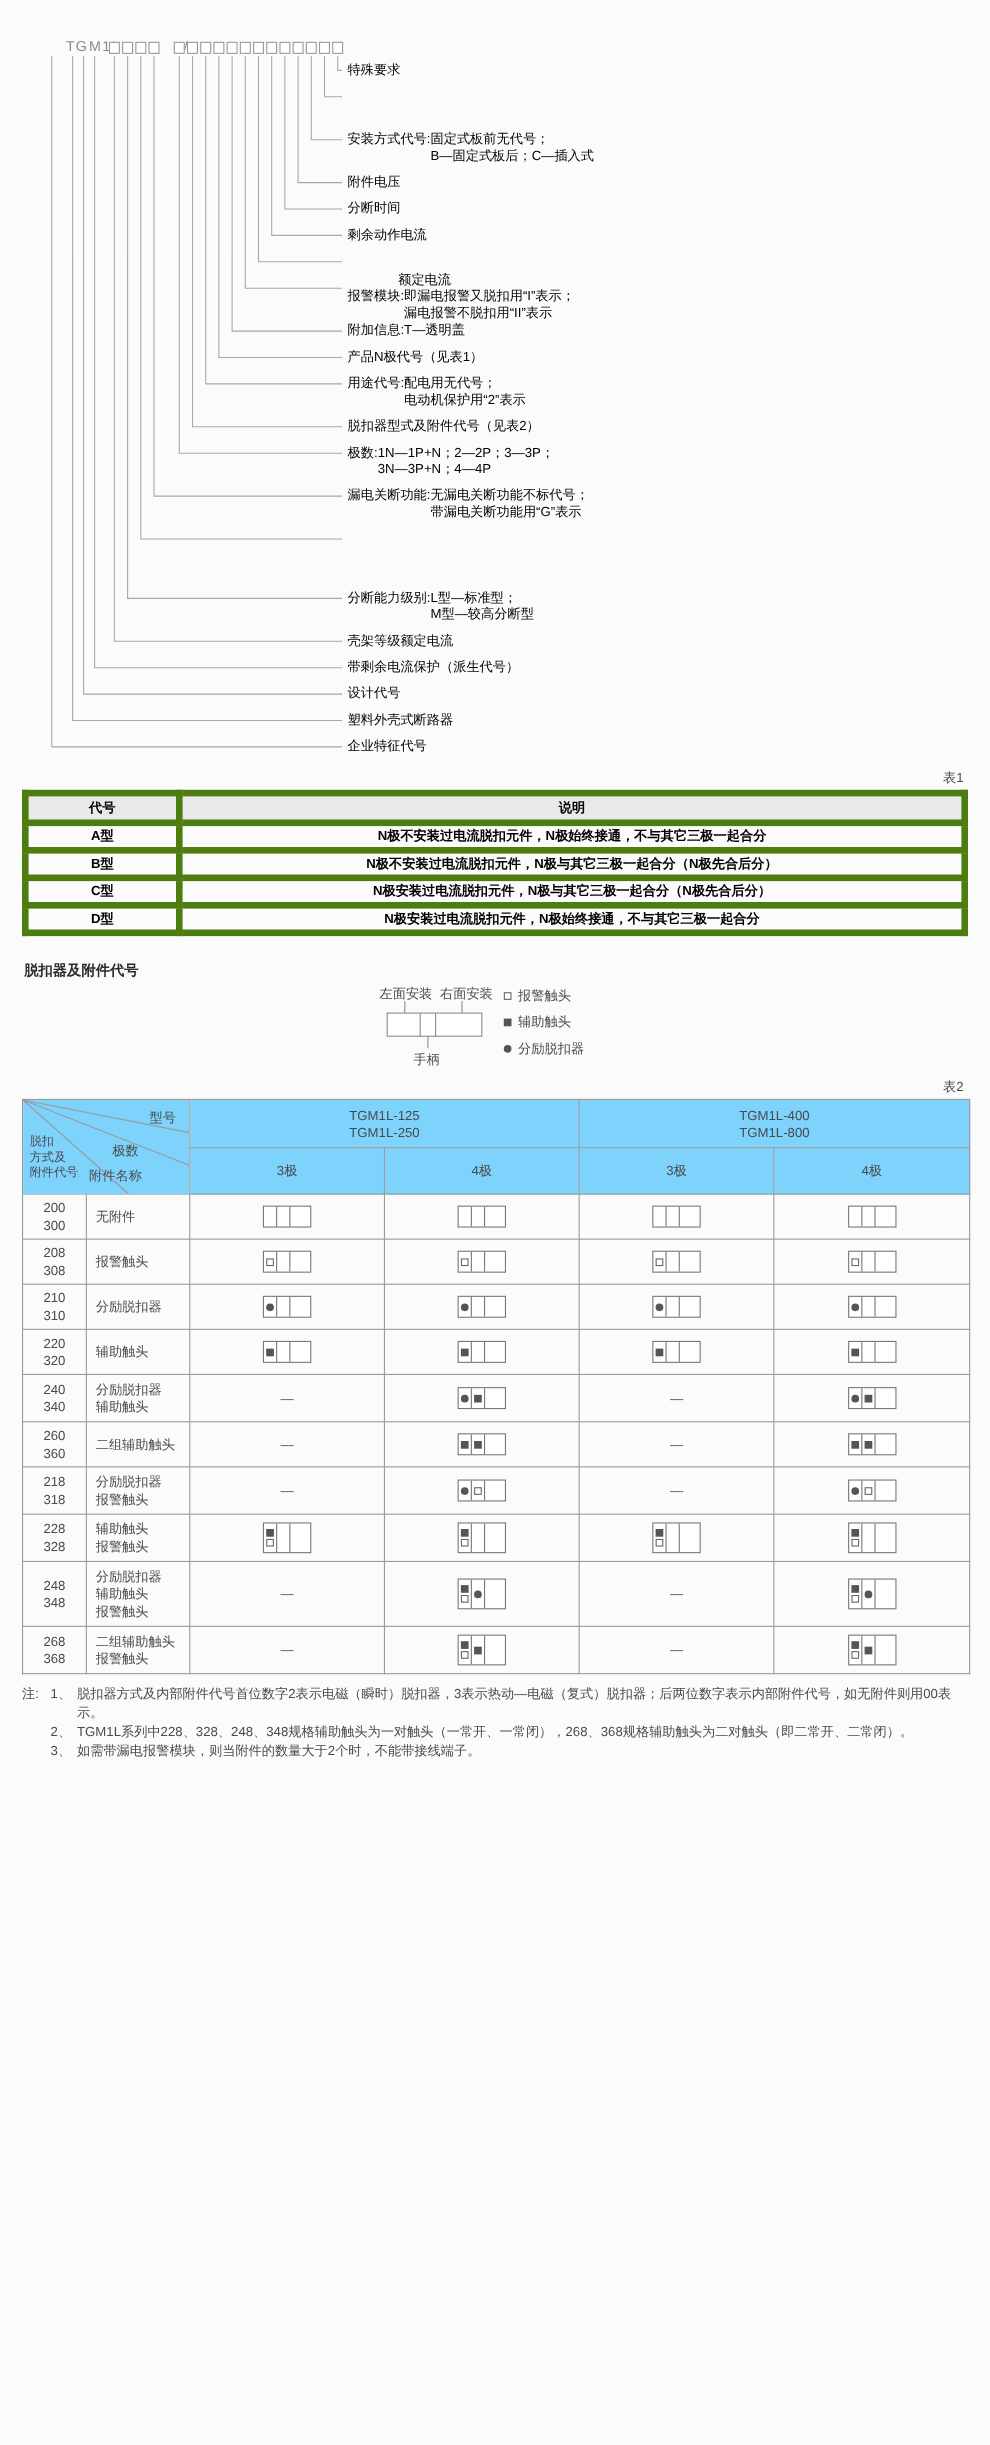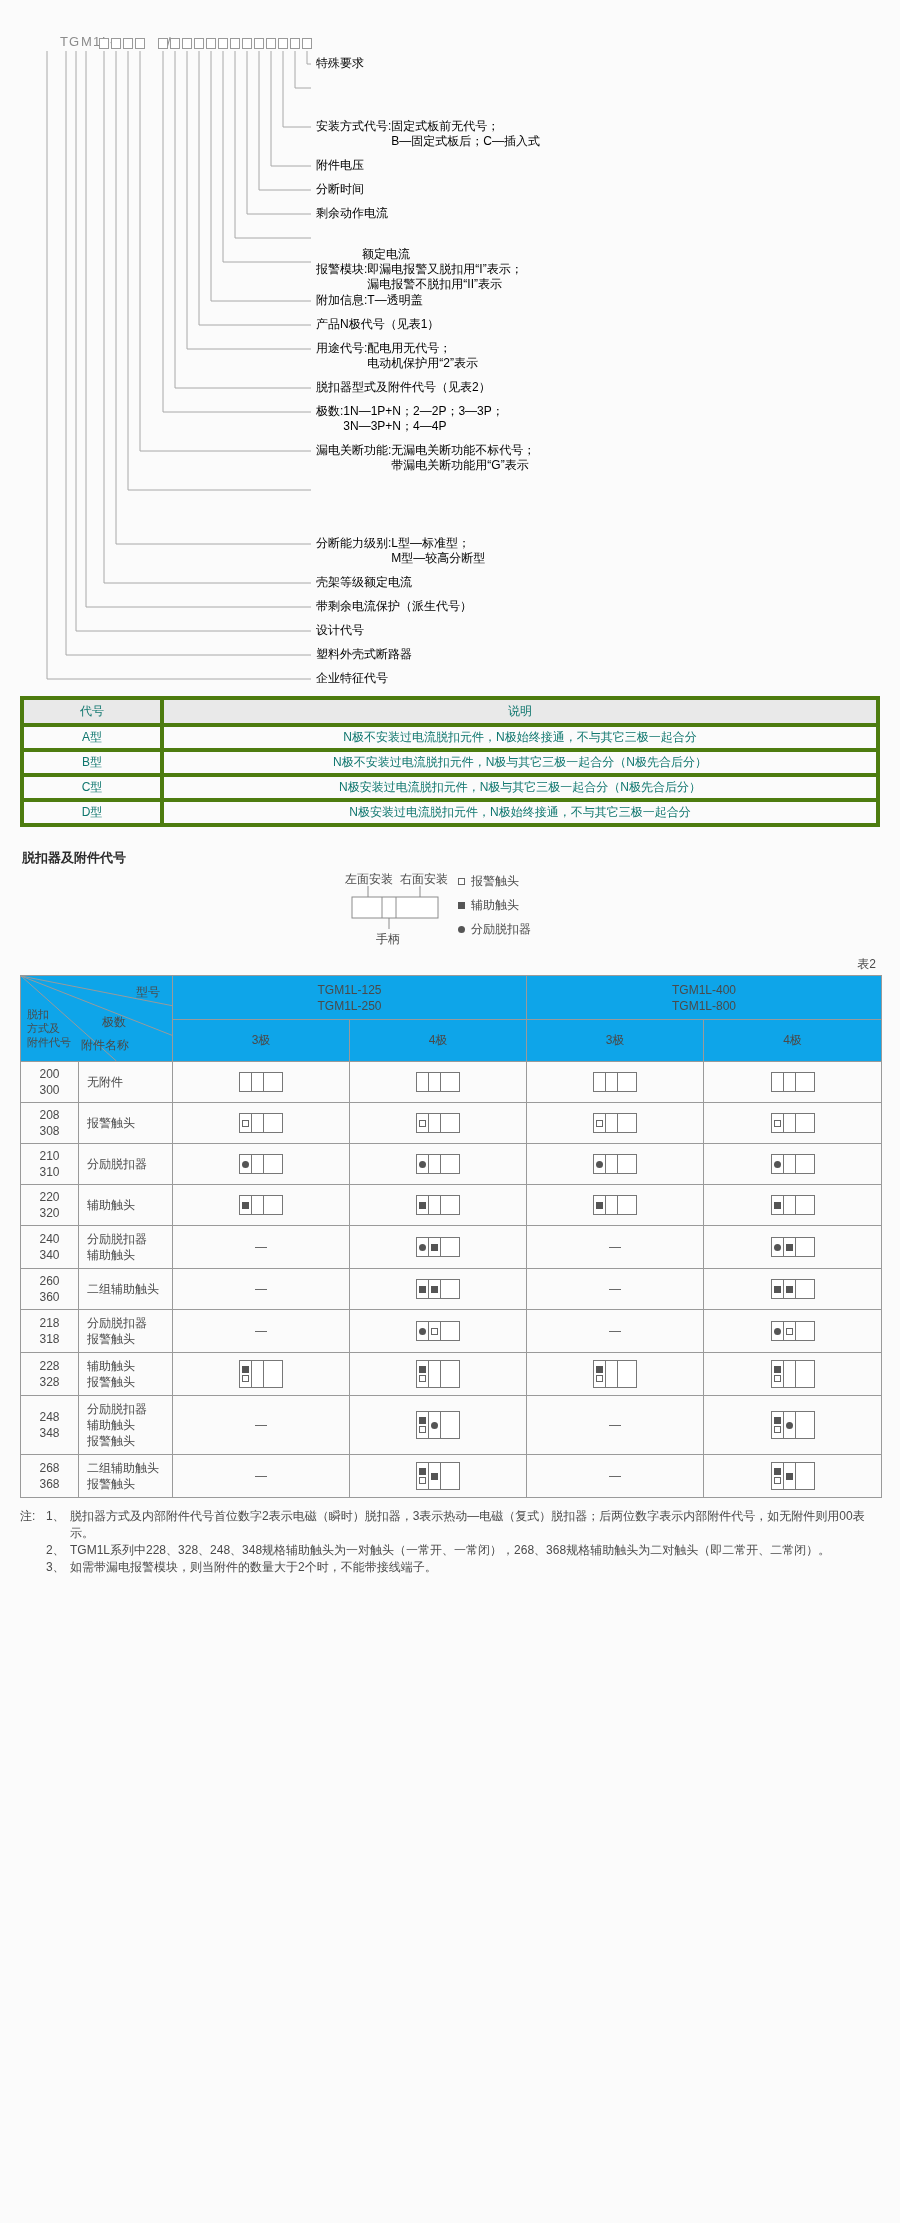--- a/index.html
+++ b/index.html
@@ -16,40 +16,40 @@
   .diagram-svg { position:absolute; left:0; top:0; }
   .diagram-svg path { fill:none; stroke:#a8a8a8; stroke-width:1; }
   .code-char { position:absolute; top:26px; font-size:13px; color:#8c8c8c; letter-spacing:1px;margin-left:20px; }
   .code-box { position:absolute; top:30px; width:10px; height:11px; border:1px solid #9a9a9a; background:#fff; }
   .dlabel { position:absolute; display:flex; font-size:12px; line-height:15px; white-space:nowrap; color:#000000; }
   .dlabel .d { display:flex; flex-direction:column; }
 
   
   .tbl-caption { text-align:right; font-size:12px; color:#4a4a4a; padding:3px 4px 2px 0; }
   table { border-collapse:collapse; width:100%; table-layout:fixed; }
-  .t1 th, .t1 td { border:4px solid #4d7c0f; font-size:12px; font-weight:normal; text-align:center; color:#0f766e; }
+  .t1 th, .t1 td { border:6px solid #4d7c0f; font-size:12px; font-weight:bold; text-align:center; color:#000000; }
   .t1 th { background:#e9e9e9; height:27px; }
   .t1 td { height:25px; }
 
   .section-heading { font-size:13px; font-weight:bold; color:#2b2b2b; margin:22px 0 0 2px; }
 
   
   .acc-wrap { position:relative; height:84px; margin-top:2px; }
   .acc-lbl { position:absolute; font-size:12px; color:#4a4a4a; white-space:nowrap; }
   .acc-svg line, .acc-svg rect { stroke:#8c8c8c; stroke-width:1; }
   .acc-svg rect { fill:#ffffff; }
   .legend { position:absolute; left:438px; top:4px; display:flex; flex-direction:column; gap:7px; }
   .legend-item { display:flex; align-items:center; gap:6px; font-size:12px; color:#4a4a4a; }
   .sym-o { width:7px; height:7px; border:1px solid #666; background:#fff; display:inline-block; flex:none; }
   .sym-f { width:7px; height:7px; background:#555; display:inline-block; flex:none; }
   .sym-c { width:7px; height:7px; background:#555; border-radius:50%; display:inline-block; flex:none; }
 
   
   .t2 th, .t2 td { border:1px solid #9a9a9a; font-size:12px; font-weight:normal; text-align:center; color:#4a4a4a; vertical-align:middle; }
-  .t2 thead th, .t2 .corner { background:#0ea5e9; }
+  .t2 thead th, .t2 .corner { background:#7dd3fc; }
   .t2 .model-th { height:44px; line-height:16px; }
   .t2 .pole-th { height:42px; }
   .t2 .corner { position:relative; padding:0; }
   .corner-svg { position:absolute; left:0; top:0; width:100%; height:100%; }
   .corner-svg line { stroke:#9a9a9a; stroke-width:1; }
   .t2 .corner span { position:absolute; font-size:12px; white-space:nowrap; }
   .c-model { top:8px; right:12px; }
   .c-poles { top:38px; right:46px; }
   .c-accname { top:61px; left:60px; }
   .c-trip { top:31px; left:6px; font-size:11px !important; line-height:14px; text-align:left; }
@@ -201,20 +201,21 @@
         <span class="t">设计代号</span>
       </div>
       <div class="dlabel" style="top: 639px; left: 296px;">
         <span class="t">塑料外壳式断路器</span>
       </div>
       <div class="dlabel" style="top: 663px; left: 296px;">
         <span class="t">企业特征代号</span>
       </div>
     </div>
 
+  <div class="tbl-caption">表1</div>
   <table class="t1" id="table1">
     <colgroup>
         <col style="width:140px">
         <col>
       </colgroup>
   <thead>
         <tr>
           <th>代号</th>
           <th>说明</th>
         </tr>

